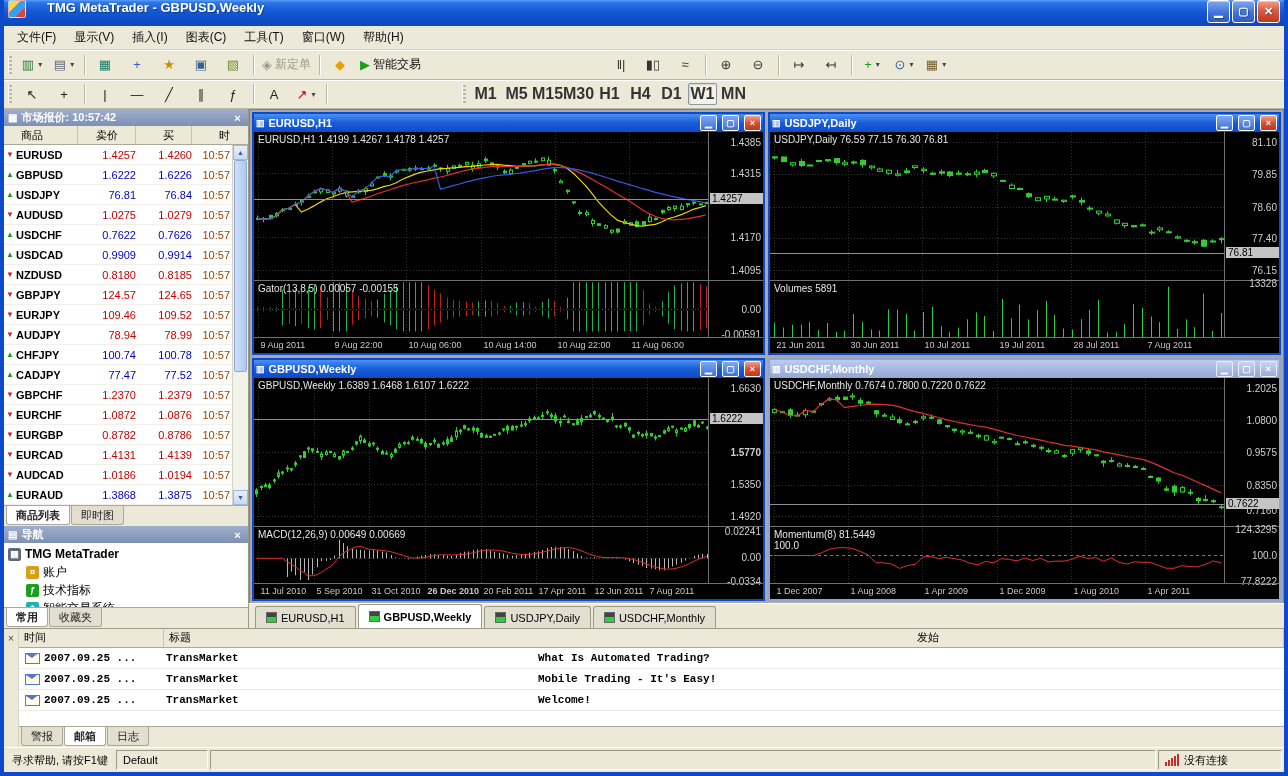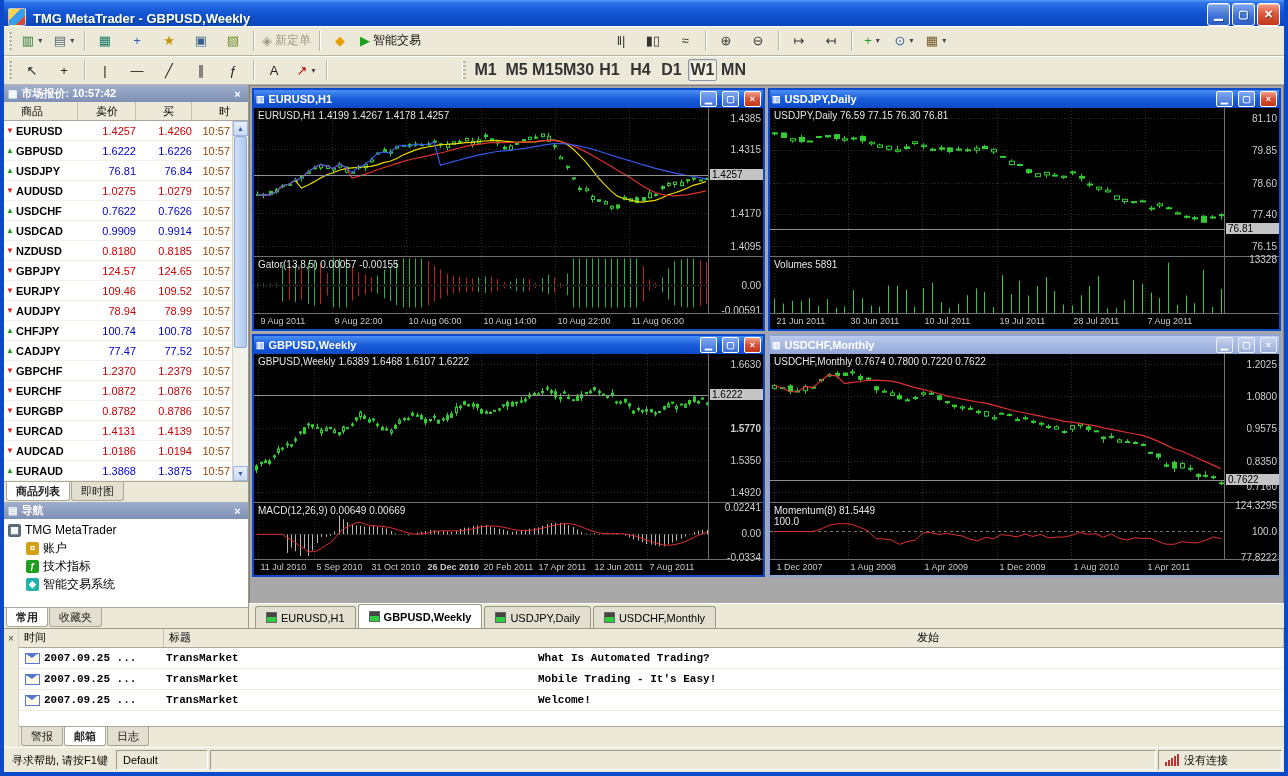--- a/index.html
+++ b/index.html
@@ -1,19 +1,19 @@
 <!DOCTYPE html>
 <html><head>
 <meta charset="utf-8">
 <style>
   html,body{margin:0;padding:0}
   body{width:1288px;height:776px;font-family:"Liberation Sans",sans-serif;font-size:12px;background:#ECE9D8;overflow:hidden;position:relative}
   .win{position:absolute;inset:0;border-left:4px solid #0C4ACA;border-right:4px solid #0C4ACA;border-bottom:4px solid #0C4ACA;display:flex;flex-direction:column;box-sizing:border-box}
   
-  .titlebar{height:26px;flex:0 0 26px;background:linear-gradient(180deg,#5A9EF8 0%,#2E74E8 10%,#1557D6 45%,#0B46BB 100%);display:flex;align-items:flex-end;padding:0 4px;color:#fff;font-weight:bold;font-size:13px;text-shadow:1px 1px 1px #0338;gap:7px}
+  .titlebar{height:26px;flex:0 0 26px;background:linear-gradient(180deg,#5A9EF8 0%,#2E74E8 10%,#1557D6 45%,#0B46BB 100%);display:flex;align-items:flex-start;padding:0 4px;color:#fff;font-weight:bold;font-size:13px;text-shadow:1px 1px 1px #0338;gap:21px}
   .appicon{width:16px;height:16px;border-radius:2px;background:linear-gradient(135deg,#FFD34E 0 35%,#37A0F0 35% 70%,#D8483A 70%);border:1px solid #fff8;flex:0 0 16px}
   .title{flex:1;overflow:hidden;white-space:nowrap}
   .tbtns{display:flex;gap:2px}
   .tb-btn{width:21px;height:21px;border-radius:3px;border:1px solid #fff;display:flex;align-items:center;justify-content:center;font-size:11px;font-weight:bold;color:#fff;background:linear-gradient(180deg,#7FA8F0,#3E6FD8 60%,#2E5FC8);box-shadow:inset 0 1px 0 #fff6}
   .tb-btn.close{background:linear-gradient(180deg,#F0A088,#DD5B40 45%,#C03818)}
   
   .menubar{height:23px;flex:0 0 23px;display:flex;align-items:center;background:#ECE9D8;border-bottom:1px solid #D8D4C4;padding-left:4px}
   .menu-item{padding:3px 9px;color:#111;cursor:default}
   .toolbar{display:flex;align-items:center;background:#ECE9D8;border-bottom:1px solid #BAB6A4;box-shadow:inset 0 1px 0 #fff;padding-left:3px}
   .t1{height:29px;flex:0 0 29px}
@@ -113,20 +113,29 @@
   <div class="titlebar">
     <span class="appicon"></span>
     <span class="title">TMG MetaTrader - GBPUSD,Weekly</span>
     <span class="tbtns">
       <span class="tb-btn">▁</span>
       <span class="tb-btn">▢</span>
       <span class="tb-btn close">✕</span>
     </span>
   </div>
 
+  <div class="menubar">
+      <span class="menu-item">文件(F)</span>
+      <span class="menu-item">显示(V)</span>
+      <span class="menu-item">插入(I)</span>
+      <span class="menu-item">图表(C)</span>
+      <span class="menu-item">工具(T)</span>
+      <span class="menu-item">窗口(W)</span>
+      <span class="menu-item">帮助(H)</span>
+    </div>
   <div class="toolbar t1">
       <div class="grip"></div>
       <span class="tbtn">
         <span class="g" style="color: rgb(46, 125, 50);">▥</span>
         <span class="drop">▾</span>
       </span>
       <span class="tbtn">
         <span class="g" style="color: rgb(91, 107, 124);">▤</span>
         <span class="drop">▾</span>
       </span>
@@ -400,21 +409,21 @@
 
       <div class="phead">
         <span class="phico">▤</span>
         <span>导航</span>
         <span class="sp"></span>
         <span class="pclose">×</span>
       </div>
       <div class="navtree">
           <div class="trow">
             <span class="tico" style="background: rgb(91, 107, 124);">▦</span>
-            <span style="font-weight: normal;">TMG MetaTrader</span>
+            <span style="font-weight: bold;">TMG MetaTrader</span>
           </div>
           <div class="trow child">
             <span class="tico" style="background: rgb(212, 160, 23);">¤</span>
             <span>账户</span>
           </div>
           <div class="trow child">
             <span class="tico" style="background: rgb(30, 158, 30);">ƒ</span>
             <span>技术指标</span>
           </div>
           <div class="trow child">

